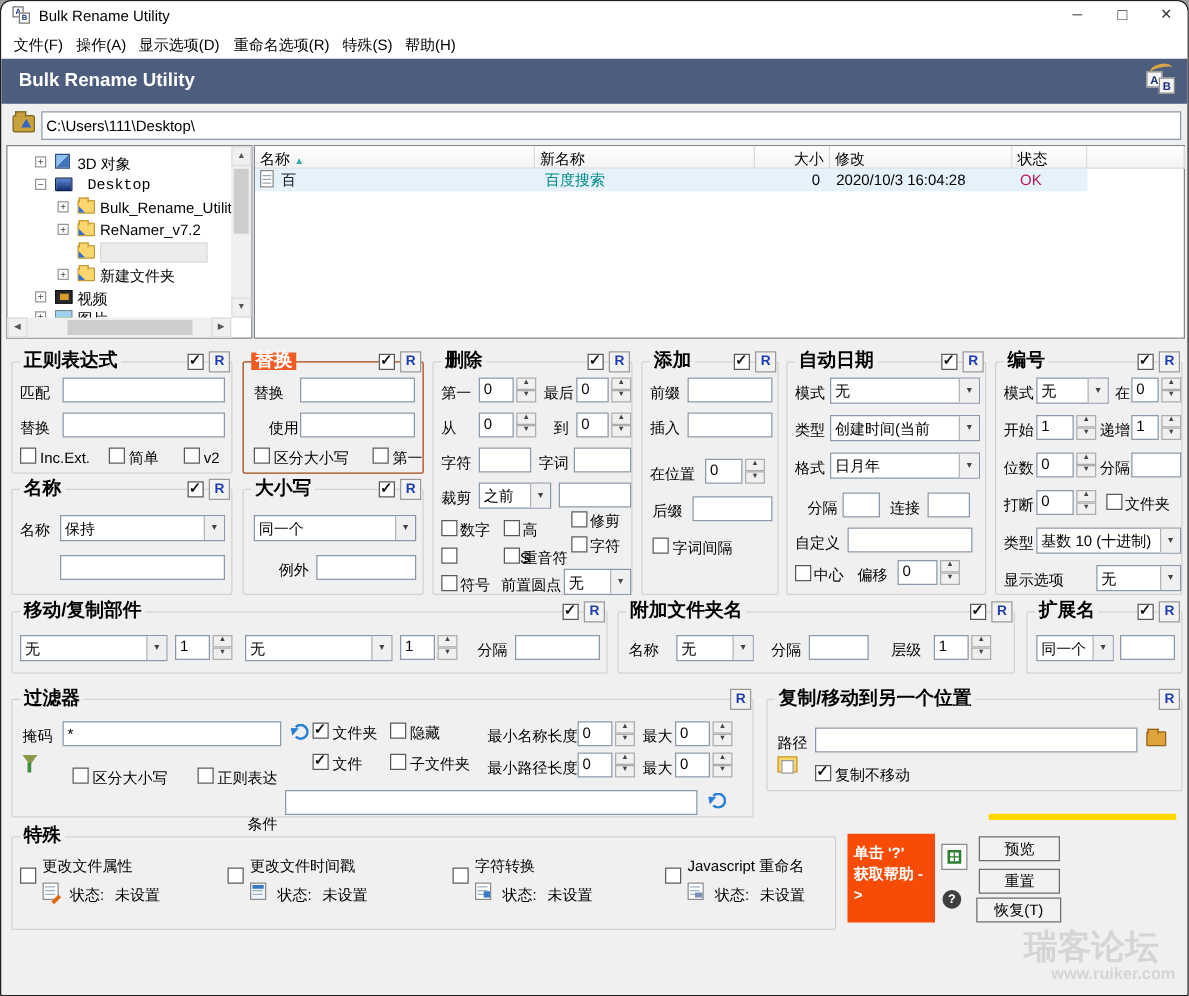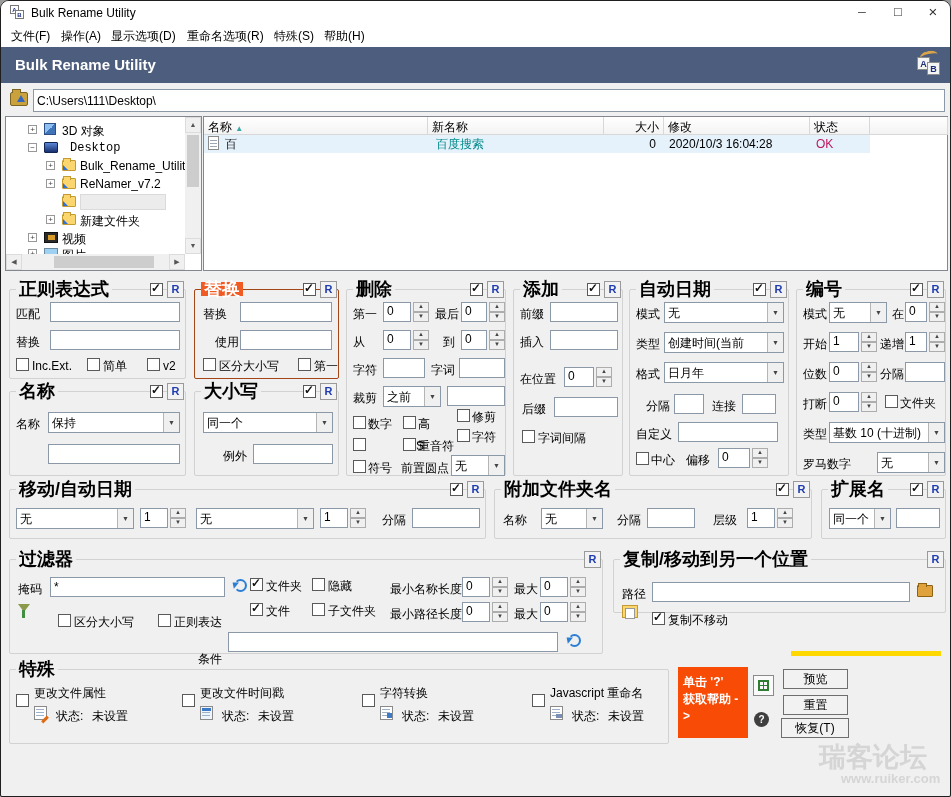--- a/index.html
+++ b/index.html
@@ -57,21 +57,21 @@
 
   
   .fl-hcell{position:absolute;top:0;height:18px;border-right:1px solid #d8d8d8;border-bottom:1px solid #d8d8d8;background:linear-gradient(#ffffff,#f3f3f3);padding:2px 4px;font-size:12px;}
   .sort-asc::before{content:"▲";font-size:8px;color:#3aa6a6;}
   .doc-ic{position:absolute;width:11px;height:14px;background:#fff;border:1px solid #8a8a8a;}
   .doc-ic::before{content:"";position:absolute;left:1px;top:3px;width:7px;height:1px;background:#9aa7b5;box-shadow:0 3px 0 #9aa7b5,0 6px 0 #9aa7b5;}
 
   
   .gb{position:absolute;border:1px solid #d2d2d2;border-radius:2px;}
   .gb.hl{border-color:#a34515;}
-  .ttl{position:absolute;top:-8px;left:6px;background:#f0f0f0;padding:0 3px;font-size:18px;font-weight:bold;line-height:14px;white-space:nowrap;}
+  .ttl{position:absolute;top:-8px;left:6px;background:#f0f0f0;padding:0 3px;font-size:15px;font-weight:bold;line-height:14px;white-space:nowrap;}
   .ttl.hl{background:#f05a23;color:#fff;}
   .gbcb{position:absolute;top:-7px;right:22px;}
   .rbtn{position:absolute;top:-9px;right:1px;width:17px;height:17px;background:#f2f2f2;border:1px solid #9a9a9a;
     font-size:11px;font-weight:bold;color:#1f3db0;text-align:center;line-height:15px;}
 
   
   .cb{position:absolute;width:13px;height:13px;background:#fff;border:1px solid #5a5a5a;}
   .cb.on::before{content:"✓";position:absolute;left:0px;top:-3px;font-size:12px;font-weight:bold;color:#111;}
   .dd{position:absolute;height:21px;background:#fff;border:1px solid #8a98a8;display:flex;}
   .dd .t{flex:1;font-size:12px;padding:2px 3px;white-space:nowrap;overflow:hidden;}
@@ -428,21 +428,21 @@
           <i class="d"></i>
         </span>
       </div>
     <span class="cb" style="left:88px;top:105px;"></span>
     <span class="lbl" style="left:103px;top:106px;">文件夹</span>
     <span class="lbl" style="left:6px;top:137px;">类型</span>
     <div class="dd" style="left:32px;top:132px;width:116px;">
         <span class="t">基数 10 (十进制)</span>
         <span class="db"></span>
       </div>
-    <span class="lbl" style="left:6px;top:167px;">罗马数字</span>
+    <span class="lbl" style="left:6px;top:167px;">显示选项</span>
     <div class="dd" style="left:80px;top:162px;width:68px;">
         <span class="t">无</span>
         <span class="db"></span>
       </div>
   </div>
 
   <div class="gb" style="left:8px;top:390px;width:177px;height:85px;">
     <span class="ttl">名称</span>
     <span class="cb on gbcb"></span>
     <span class="rbtn">R</span>
@@ -460,21 +460,21 @@
     <span class="rbtn">R</span>
     <div class="dd" style="left:8px;top:20px;width:130px;">
         <span class="t">同一个</span>
         <span class="db"></span>
       </div>
     <span class="lbl" style="left:28px;top:57px;">例外</span>
     <input class="inp" style="left: 58px; top: 52px; width: 80px;">
   </div>
 
   <div class="gb" style="left:8px;top:488px;width:477px;height:50px;">
-    <span class="ttl">移动/自动日期</span>
+    <span class="ttl">移动/复制部件</span>
     <span class="cb on gbcb"></span>
     <span class="rbtn">R</span>
     <div class="dd" style="left:6px;top:18px;width:118px;">
         <span class="t">无</span>
         <span class="db"></span>
       </div>
     <div class="spin" style="left:130px;top:18px;width:46px;">
         <span class="v">1</span>
         <span class="ud">
           <i class="u"></i>
@@ -577,21 +577,21 @@
         <span class="ud">
           <i class="u"></i>
           <i class="d"></i>
         </span>
       </div>
     <span class="lbl" style="left:188px;top:92px;">条件</span>
     <input class="inp" style="left: 218px; top: 72px; width: 330px;">
     <span class="refresh" style="left:558px;top:74px;"></span>
   </div>
 
-  <div class="gb" style="left:612px;top:558px;width:333px;height:54px;">
+  <div class="gb" style="left:612px;top:558px;width:333px;height:74px;">
     <span class="ttl">复制/移动到另一个位置</span>
     <span class="rbtn">R</span>
     <span class="lbl" style="left:8px;top:27px;">路径</span>
     <input class="inp" style="left: 38px; top: 22px; width: 258px;">
     <span class="folder-sm" style="left:303px;top:25px;"></span>
     <span class="copyfolder" style="left:8px;top:45px;"></span>
     <span class="cb on" style="left:38px;top:52px;"></span>
     <span class="lbl" style="left:54px;top:53px;">复制不移动</span>
   </div>
 

